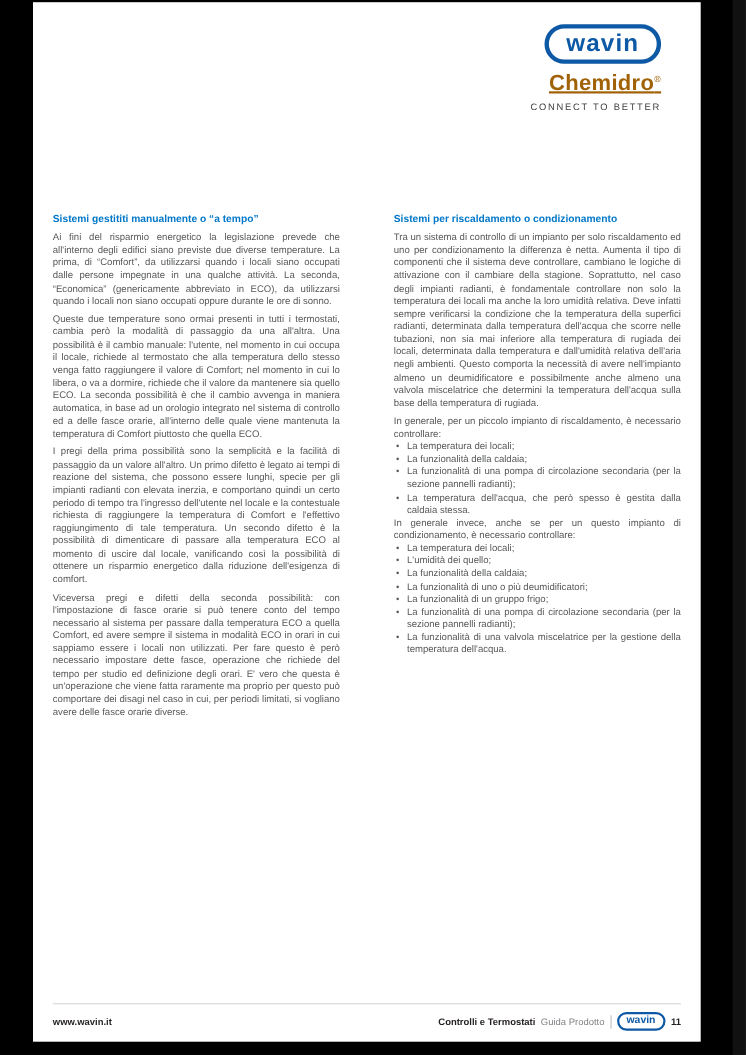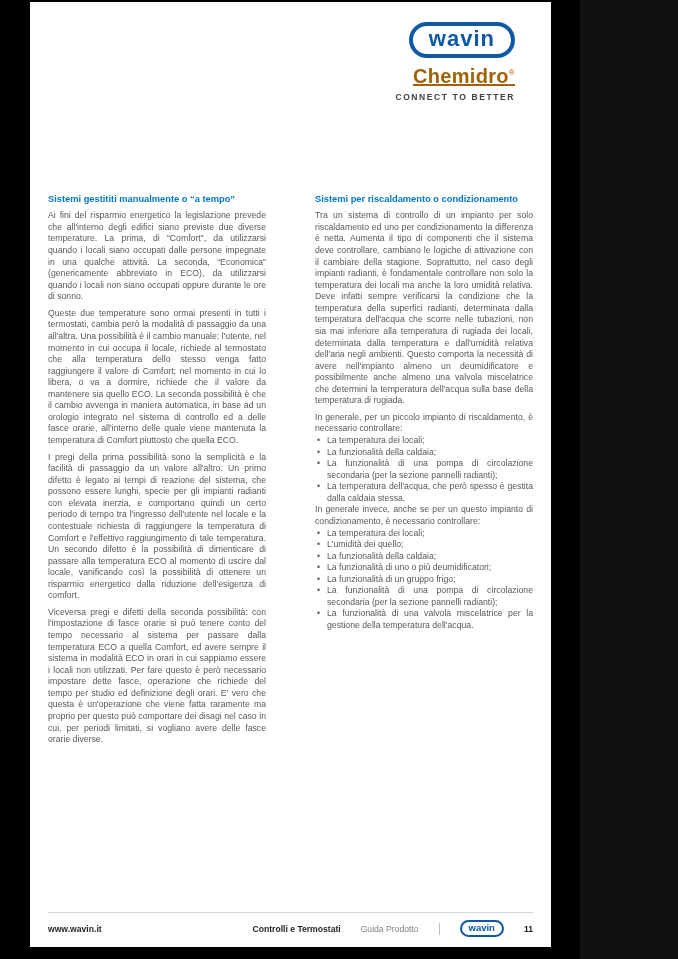--- a/index.html
+++ b/index.html
@@ -1,44 +1,44 @@
 <!DOCTYPE html>
 <html><head>
 <meta charset="utf-8">
 <style>
   html,body{margin:0;padding:0;background:#111;}
-  .frame{position:relative;width:580px;height:959px;background:#000;overflow:hidden;
+  .frame{position:relative;width:666px;height:959px;background:#000;overflow:hidden;
          font-family:"Liberation Sans",sans-serif;}
   .page{position:absolute;left:30px;right:29px;top:2px;bottom:12px;background:#ffffff;}
 
   
   .brand{position:absolute;top:20px;right:36px;display:flex;flex-direction:column;
          align-items:flex-end;}
   .wavin-logo{border:4px solid #0d59a5;border-radius:18px;padding:1px 16px 3px;
               color:#0d59a5;font-weight:bold;font-size:22px;letter-spacing:1px;line-height:1.1;}
   .chemidro{margin-top:7px;color:#a16207;font-weight:bold;font-size:20px;letter-spacing:0.3px;text-decoration:underline;}
   .chemidro sup{font-size:8px;font-weight:normal;}
-  .tagline{margin-top:4px;color:#404041;font-weight:bold;font-size:8.5px;letter-spacing:1.6px;}
+  .tagline{margin-top:4px;color:#404041;font-weight:normal;font-size:8.5px;letter-spacing:1.6px;}
 
   
   .columns{position:absolute;top:191px;left:18px;right:18px;display:flex;gap:49px;}
   .col{flex:1;color:#57585a;font-size:8.7px;line-height:1.33;text-align:justify;}
   .col h2{margin:0 0 5px;font-size:9.3px;color:#0077c8;text-align:left;}
   .col p{margin:0 0 5px;}
   .col p.tight{margin:0;}
   ul.blist{margin:0 0 0 0;padding:0;list-style:none;text-align:justify;}
   ul.blist li{position:relative;padding-left:12px;}
   ul.blist li::before{content:"\2022";position:absolute;left:2px;top:0;}
 
   
   .footer{position:absolute;left:18px;right:18px;bottom:10px;border-top:1px solid #d6d6d6;
           padding-top:7px;display:flex;justify-content:space-between;align-items:center;
           font-size:8.6px;color:#231f20;}
   .footer .site{font-weight:bold;}
-  .footer .right{display:flex;align-items:center;gap:20px;}
+  .footer .right{display:flex;align-items:center;gap:5px;}
   .footer .doc-bold{font-weight:bold;}
   .footer .doc-reg{color:#808285;text-align:right;}
   .footer .vbar{width:1px;height:12px;background:#bcbec0;}
   .wavin-logo-small{border:2px solid #0d59a5;border-radius:9px;padding:0 7px 1px;
                     color:#0d59a5;font-weight:bold;font-size:9.5px;line-height:12px;}
   .footer .pnum{font-weight:bold;}
 </style>
 </head>
 <body>
 

